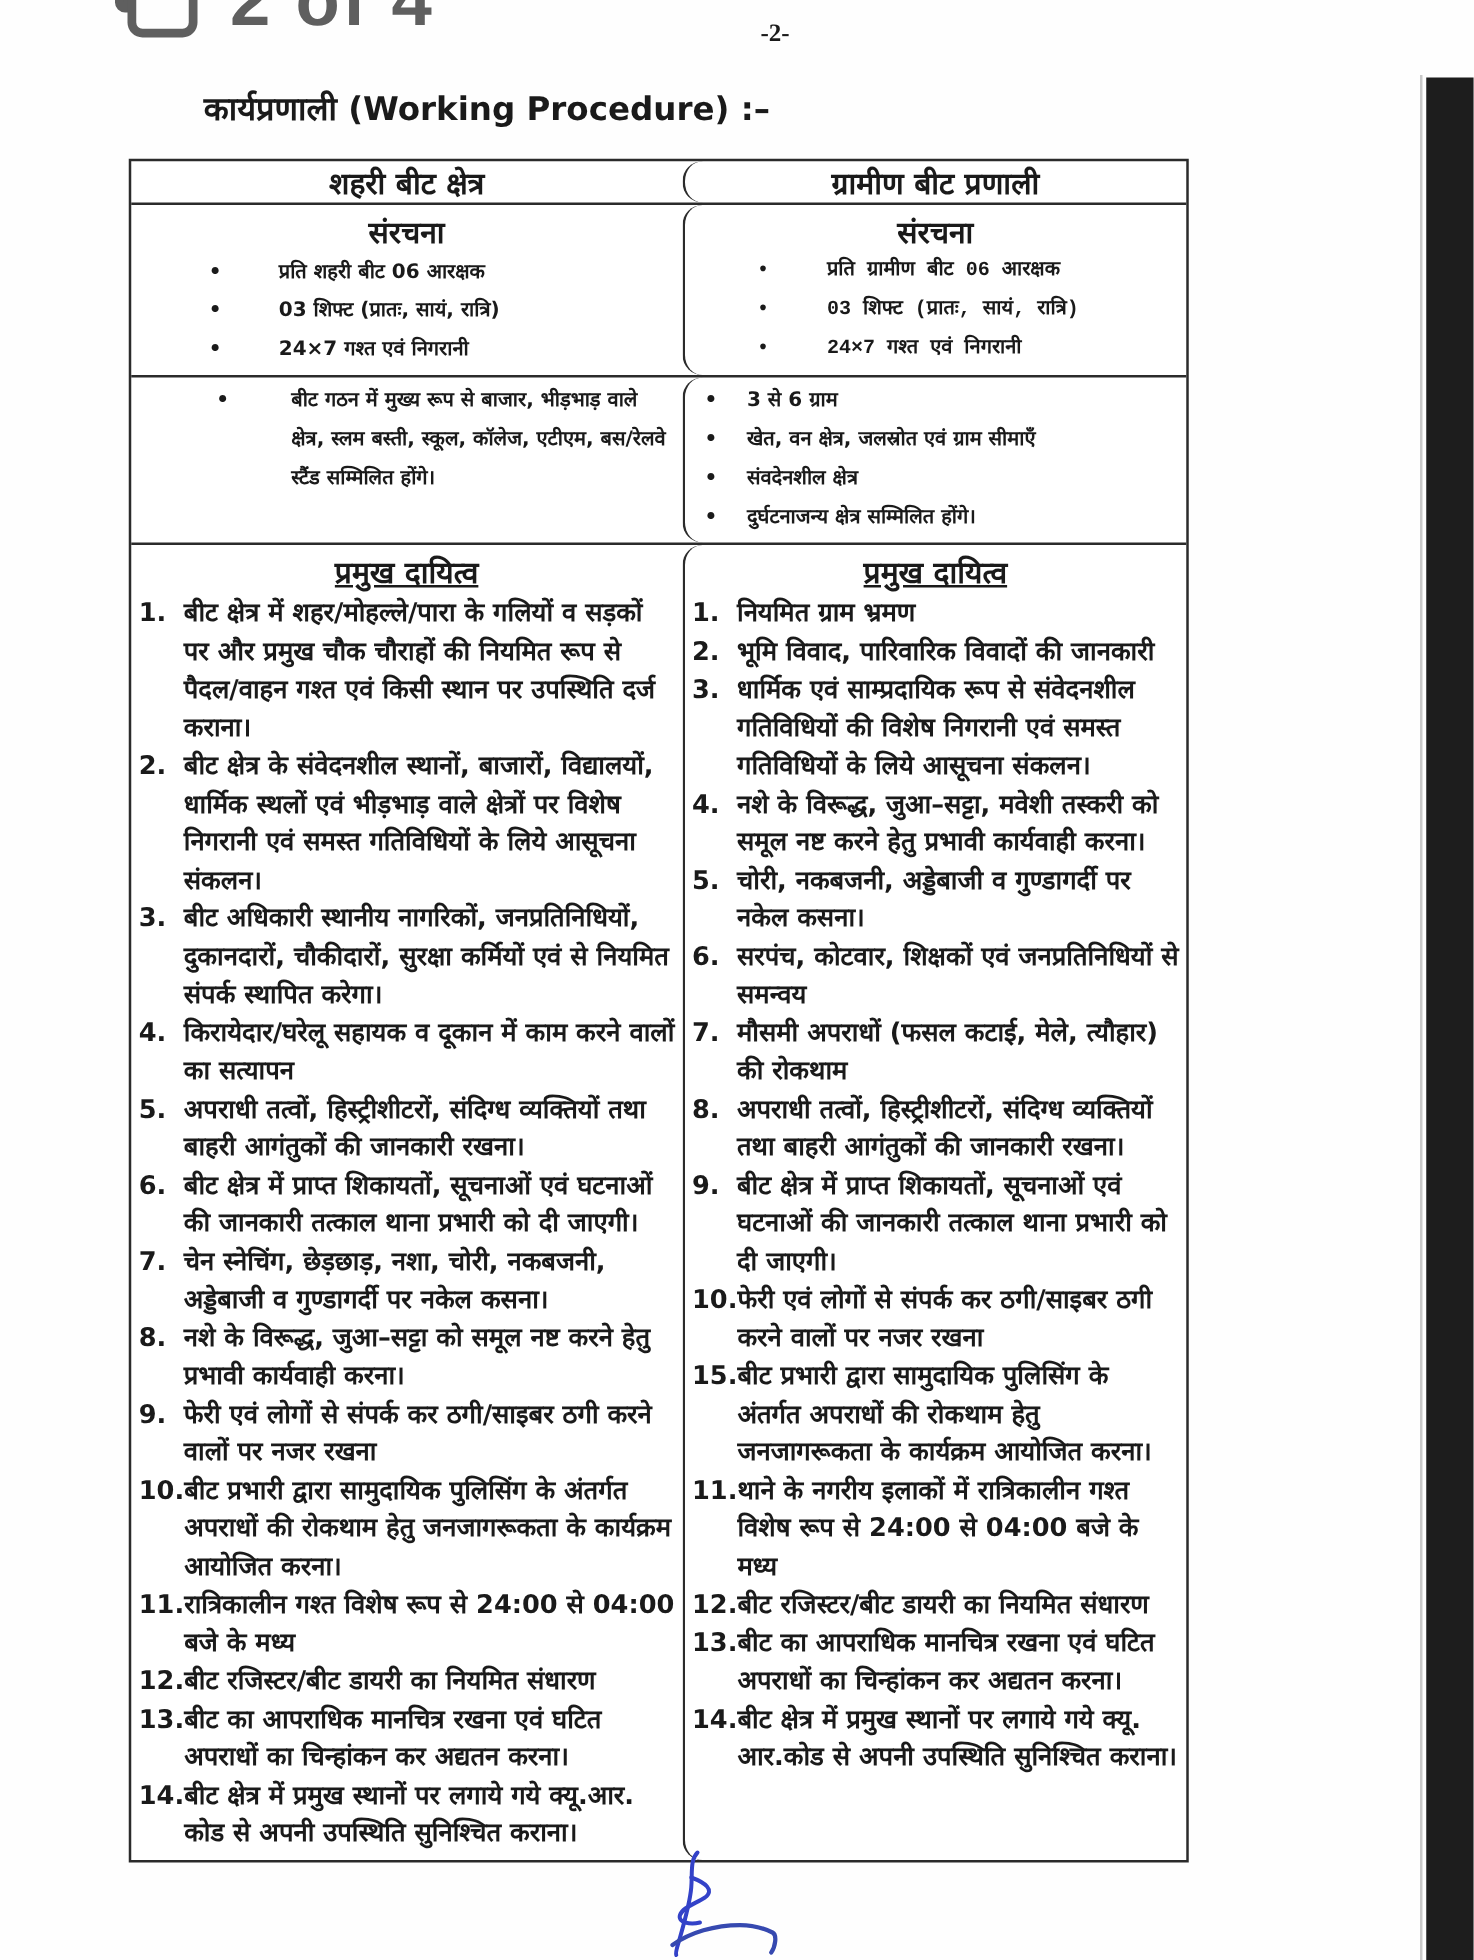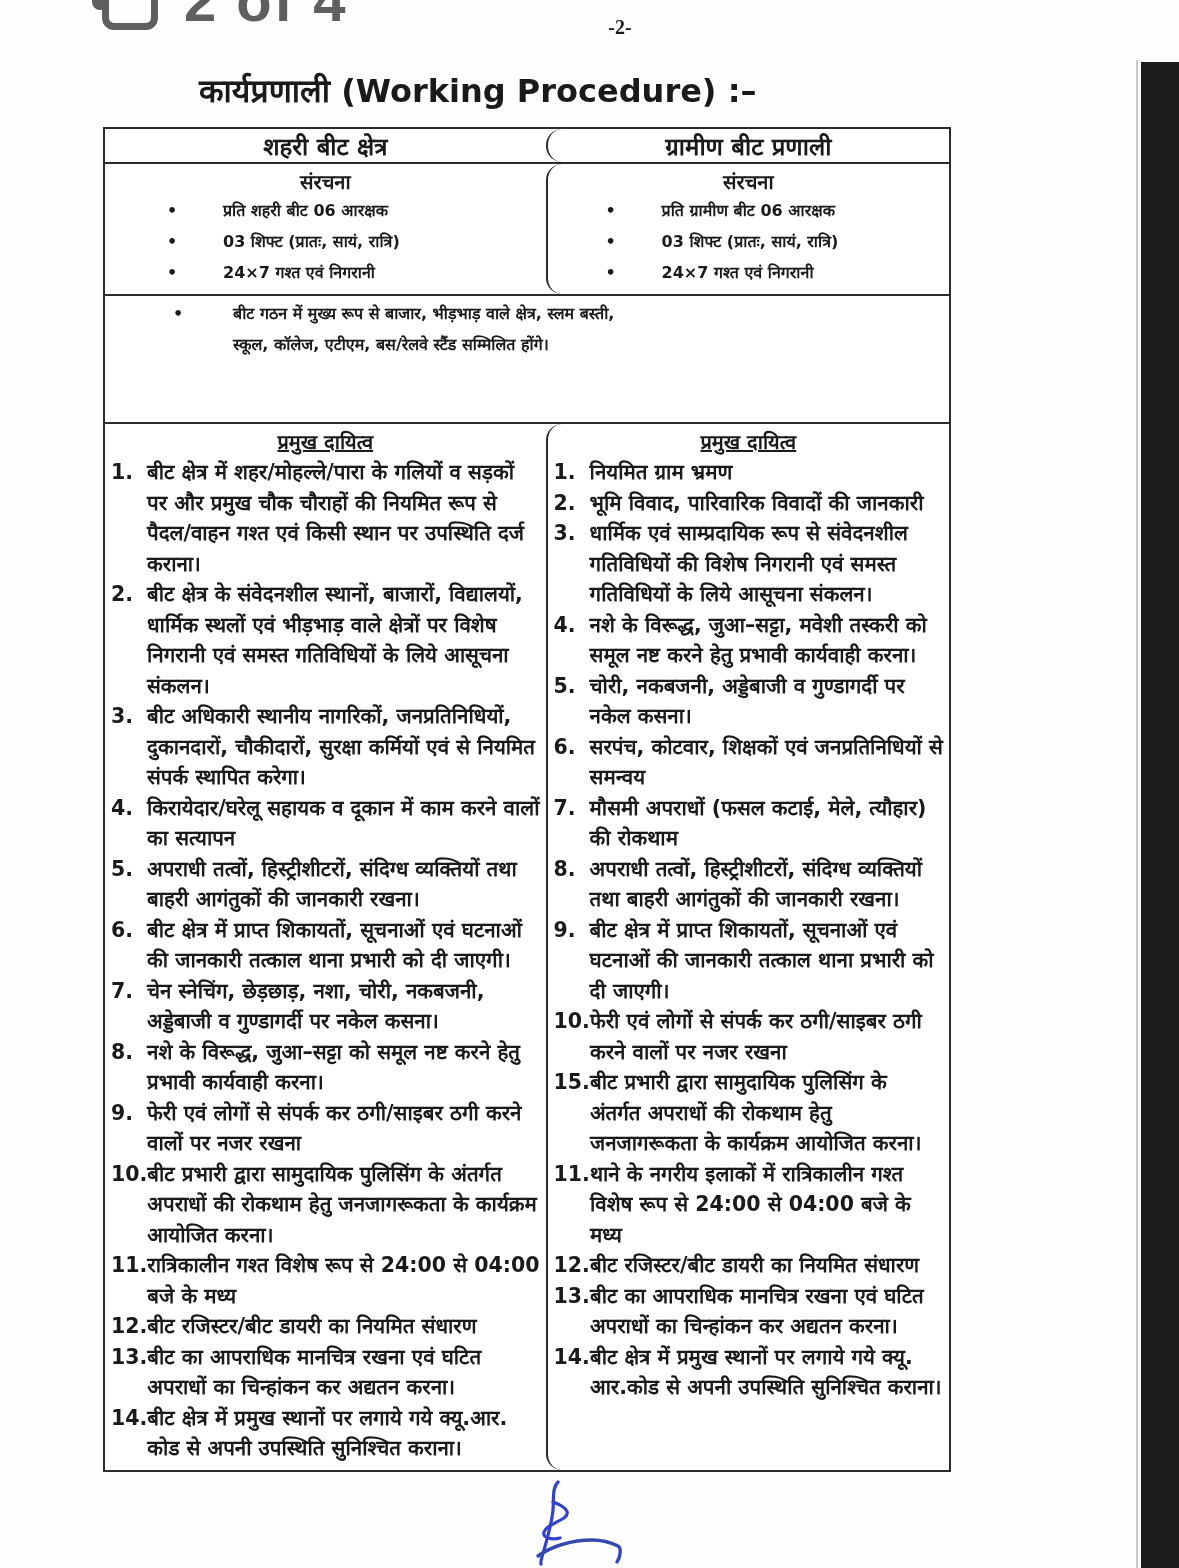--- a/index.html
+++ b/index.html
@@ -30,47 +30,47 @@
     font-family:"Liberation Sans", sans-serif;
   }
 
   
   .pageno {
     position:absolute; left:0; top:16px; width:1240px; text-align:center;
     font-size:20px; font-weight:bold; font-family:"Liberation Serif", serif;
   }
   .heading {
     position:absolute; left:163px; top:68px;
-    font-size:32px; font-weight:bold;margin-left:36px;
+    font-size:26px; font-weight:bold;
   }
 
   
   .doc-table {
     position:absolute; left:103px; top:127px; width:848px;
     border:2px solid #2b2b2b; background:#fff;
   }
   .t-row { display:flex; border-top:2px solid #2b2b2b; }
   .t-row:first-child { border-top:none; }
   .cell { width:537px; padding:2px 6px 6px 6px; }
   .cell.right { width:491px; border-left:2px solid #2b2b2b;border-radius:16px; }
 
   .col-header { min-height:33px; display:flex; align-items:center; justify-content:center;
     font-size:24px; font-weight:bold; padding:0; }
-  .sec-title { text-align:center; font-size:20px; font-weight:bold; padding-top:2px; }
+  .sec-title { text-align:center; font-size:24px; font-weight:bold; padding-top:2px; }
   .sec-title.underline { text-decoration:underline; }
 
   ul.bullets { list-style:none; }
   ul.bullets li { position:relative; font-size:16px; font-weight:600; line-height:31px; }
   ul.bullets li::before { content:"•"; position:absolute; left:0; top:0; }
 
   .cell.left ul.bullets.deep li { padding-left:112px; }
   .cell.left ul.bullets.deep li::before { left:56px; }
   .cell.left ul.bullets.para li { padding-left:118px; text-indent:0; }
   .cell.left ul.bullets.para li::before { left:58px; }
-  .cell.right ul.bullets.deep li { padding-left:108px; }
+  .cell.right ul.bullets.deep li { padding-left:108px;font-family:Liberation Mono, monospace; }
   .cell.right ul.bullets.deep li::before { left:52px; }
   .cell.right ul.bullets.shallow li { padding-left:40px; }
   .cell.right ul.bullets.shallow li::before { left:6px; }
 
   ol.duties { list-style:none; margin-top:2px; }
   ol.duties li { display:flex; font-size:20.5px; font-weight:600; line-height:30.5px; }
   ol.duties li .num { flex:0 0 36px; text-align:left; }
   ol.duties li .txt { flex:1; }
 
   .structure-block { min-height:125px; }
@@ -126,20 +126,29 @@
     </div>
   </div>
 
   <div class="t-row">
     <div class="cell left comp-block">
       <ul class="bullets para">
 
       <li>बीट गठन में मुख्य रूप से बाजार, भीड़भाड़ वाले क्षेत्र, स्लम बस्ती, स्कूल, कॉलेज, एटीएम, बस/रेलवे स्टैंड सम्मिलित होंगे।</li>
         </ul>
     </div>
+    <div class="cell right comp-block">
+      <ul class="bullets shallow">
+
+      <li>3 से 6 ग्राम</li>
+          <li>खेत, वन क्षेत्र, जलस्रोत एवं ग्राम सीमाएँ</li>
+          <li>संवदेनशील क्षेत्र</li>
+          <li>दुर्घटनाजन्य क्षेत्र सम्मिलित होंगे।</li>
+        </ul>
+    </div>
   </div>
 
   <div class="t-row">
     <div class="cell left">
       <div class="sec-title underline">प्रमुख दायित्व</div>
       <ol class="duties">
 
           <li>
             <span class="num">1.</span>
             <span class="txt">बीट क्षेत्र में शहर/मोहल्ले/पारा के गलियों व सड़कों पर और प्रमुख चौक चौराहों की नियमित रूप से पैदल/वाहन गश्त एवं किसी स्थान पर उपस्थिति दर्ज कराना।</span>

